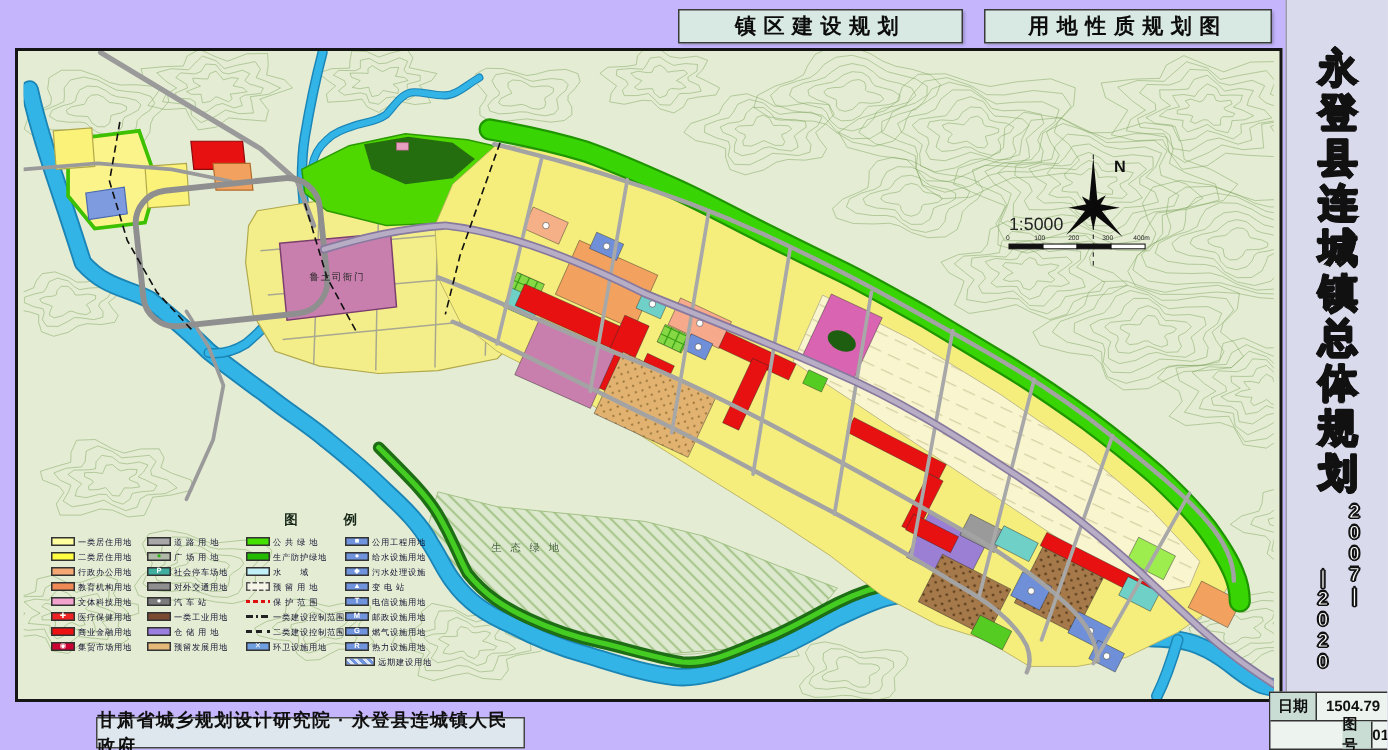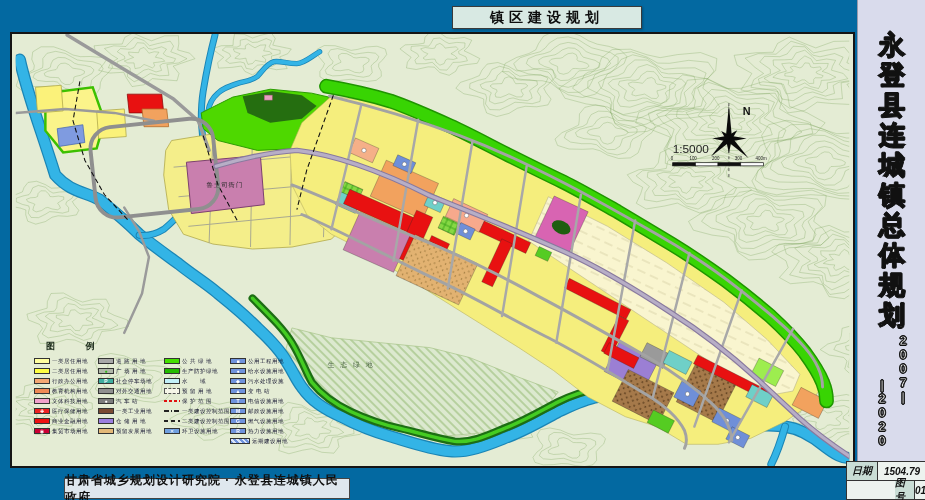--- a/index.html
+++ b/index.html
@@ -1,29 +1,29 @@
 <!DOCTYPE html>
 <html><head>
 <meta charset="utf-8">
 <style>
   html,body{margin:0;padding:0;background:#e7eaee;}
-  .page{position:relative;width:925px;height:500px;background:#0369a1;overflow:hidden;
+  .page{position:relative;width:925px;height:500px;background:#c4b5fd;overflow:hidden;
         font-family:"Liberation Sans","DejaVu Sans",sans-serif;}
   
   .tbox{position:absolute;top:6px;height:21px;background:#d8e9e3;border:1px solid #3a3a3a;
         display:flex;align-items:center;justify-content:center;font-weight:bold;font-size:14px;
         letter-spacing:5px;color:#0d0d0d;box-shadow:1px 1px 2px rgba(0,0,0,.25);}
   #tbox1{left:452px;width:188px;} #tbox2{left:656px;width:190px;}
   
   .map-frame{position:absolute;left:10px;top:32px;width:841px;height:432px;
              border:2px solid #151515;background:#e4ecd4;}
   .map-frame svg{display:block;}
   
   .legend{position:absolute;left:20px;top:306px;width:262px;height:122px;}
-  .legend-title{width:220px;text-align:left;font-size:9px;font-weight:bold;color:#182818;
+  .legend-title{width:220px;text-align:right;font-size:9px;font-weight:bold;color:#182818;
                 letter-spacing:14px;text-indent:14px;}
   .lcol{position:absolute;top:16px;}
   .lrow{display:flex;align-items:center;height:10px;}
   .sw{width:16px;height:6px;border:1px solid #333;box-sizing:border-box;position:relative;
       flex:none;margin-right:2px;}
   .sw .gl{position:absolute;left:0;right:0;top:-1px;font-size:5px;line-height:7px;
           text-align:center;color:#fff;font-weight:bold;}
   .sw.line-red{border:none;height:2px;background:repeating-linear-gradient(90deg,#e01010 0 3px,rgba(0,0,0,0) 3px 5px);}
   .sw.line-dashdot{border:none;height:1.6px;background:repeating-linear-gradient(90deg,#222 0 5px,rgba(0,0,0,0) 5px 7px,#222 7px 8px,rgba(0,0,0,0) 8px 10px);}
   .sw.line-dash{border:none;height:1.6px;background:repeating-linear-gradient(90deg,#222 0 4px,rgba(0,0,0,0) 4px 7px);}
@@ -42,33 +42,34 @@
          -webkit-text-stroke:.8px #111;
          text-shadow:-1px 0 #111,1px 0 #111,0 -1px #111,0 1px #111;}
   #ycol-right{left:36px;top:334px;} #ycol-left{left:15px;top:378px;}
   
   .credit{position:absolute;left:64px;top:478px;width:284px;height:19px;background:#dfe7ee;
           border:1px solid #444;display:flex;align-items:center;justify-content:center;
           font-size:12px;font-weight:bold;letter-spacing:1px;color:#101010;}
   
   .info{position:absolute;left:846px;top:461px;width:79px;border:1px solid #333;
         background:#edf3ef;}
-  .irow{display:flex;height:18px;border-bottom:1px solid #333;font-style:italic;}
+  .irow{display:flex;height:18px;border-bottom:1px solid #333;}
   .irow:last-child{border-bottom:none;padding-left:48px;}
   .ilabel{width:30px;background:#c9ddd5;border-right:1px solid #333;display:flex;
           align-items:center;justify-content:center;font-size:10px;font-weight:bold;color:#111;}
   .ivalue{flex:1;display:flex;align-items:center;justify-content:center;font-size:10px;
           font-weight:bold;color:#111;}
 </style>
 </head>
 <body>
 
 <div class="page">
 
   <div class="tbox" id="tbox1">镇区建设规划</div>
+  <div class="tbox" id="tbox2">用地性质规划图</div>
 
   <div class="map-frame">
     <svg id="mapsvg" width="841" height="432" viewBox="0 0 845 438">
       <defs>
         <clipPath id="mapclip">
             <rect x="0" y="0" width="845" height="438"></rect>
           </clipPath>
         <pattern id="ecoHatch" width="6" height="6" patternUnits="userSpaceOnUse" patternTransform="rotate(45)">
           <rect width="6" height="6" fill="#dce9cf"></rect>
             <path d="M0,3 H6" stroke="#9dbf7d" stroke-width="1.2"></path>

